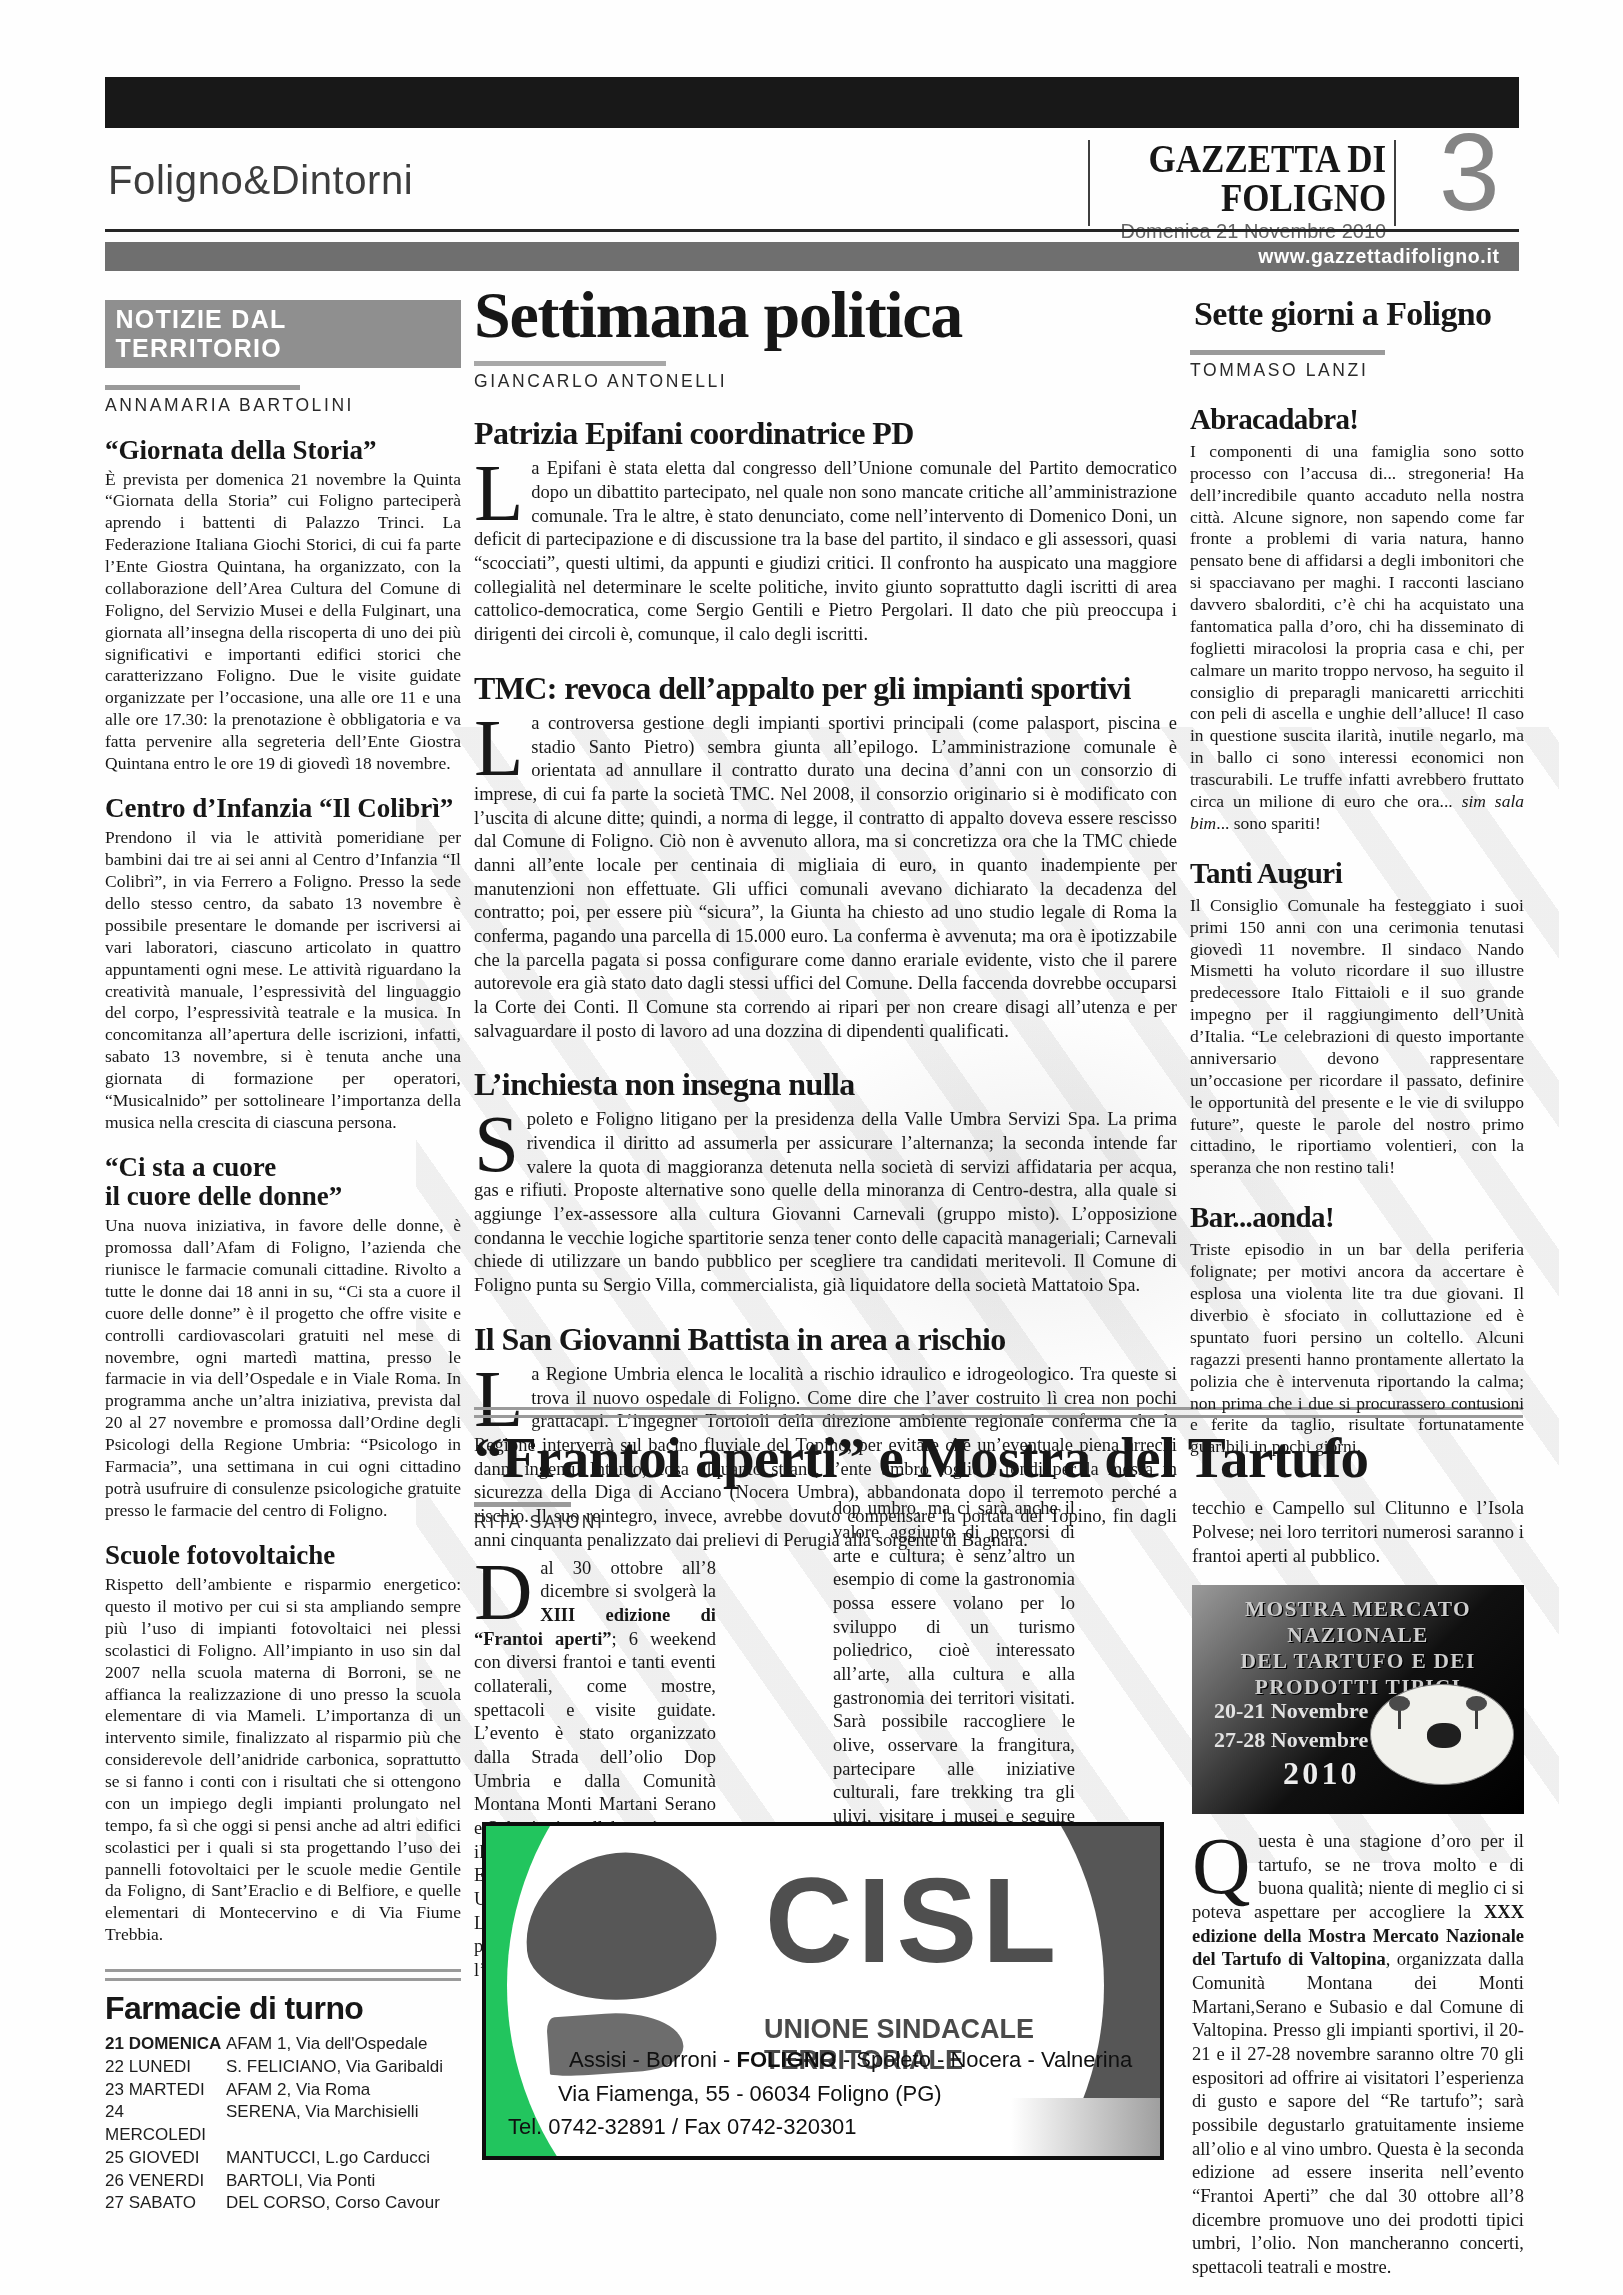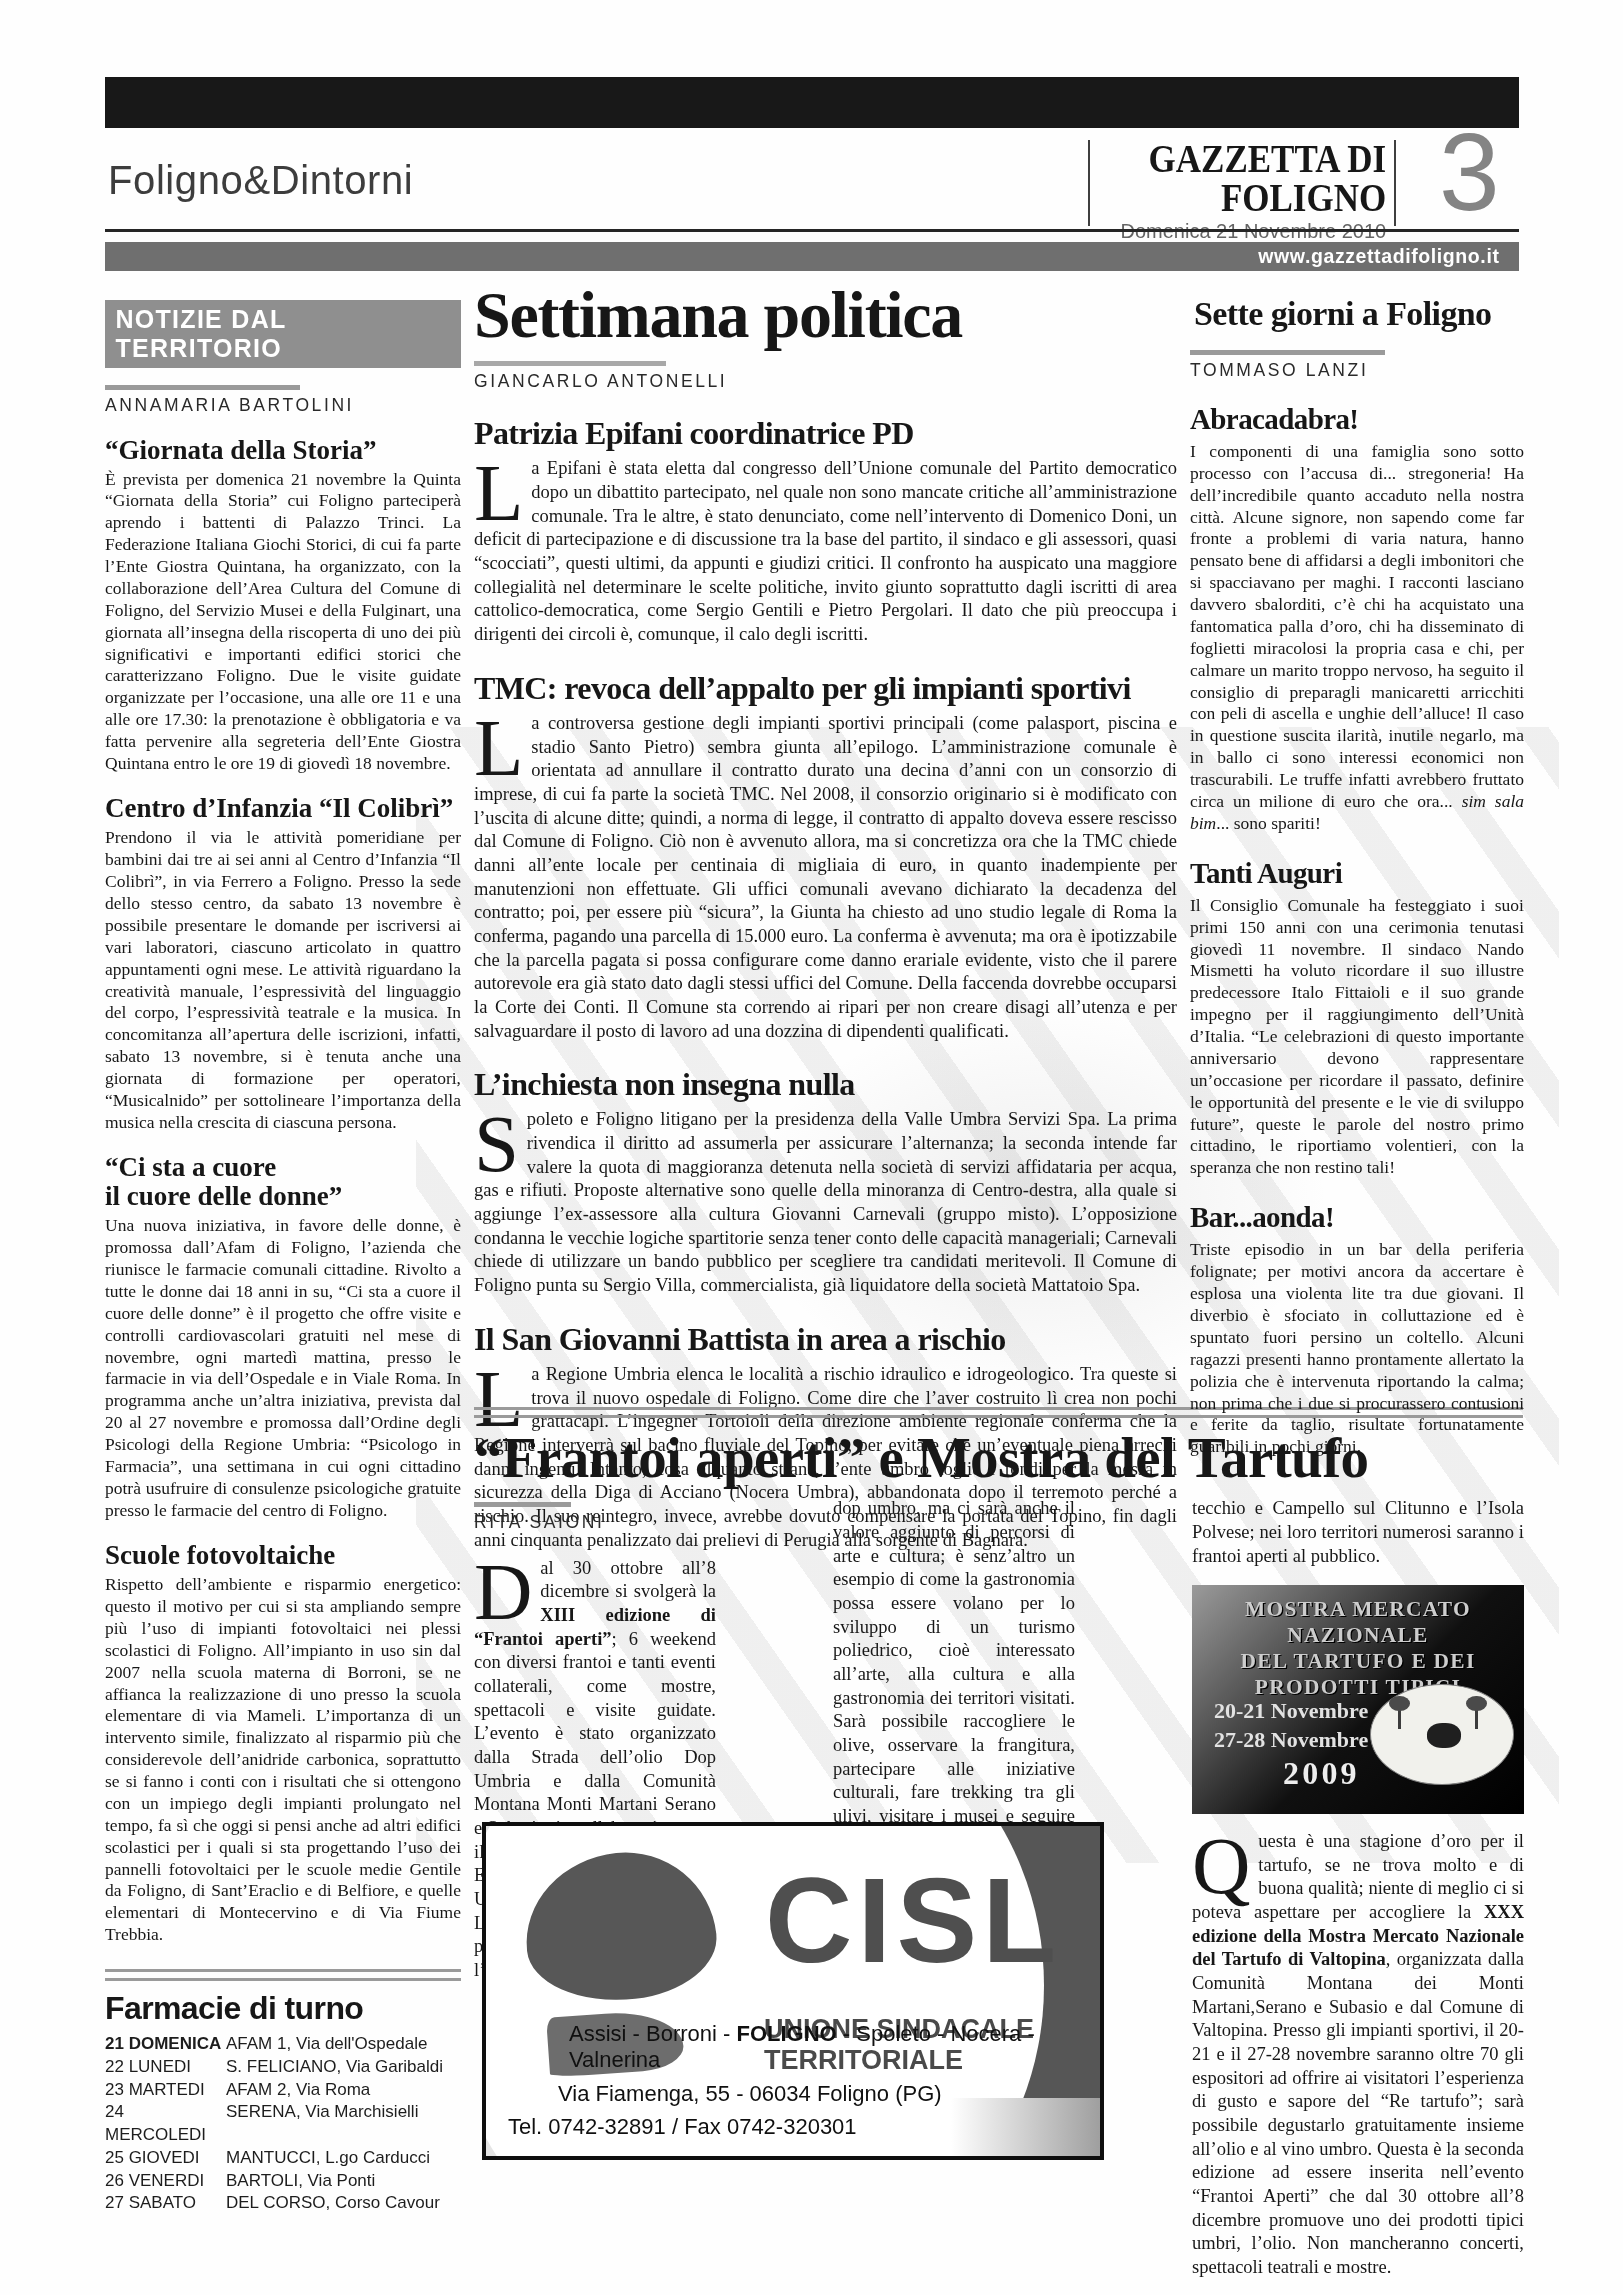--- a/index.html
+++ b/index.html
@@ -60,21 +60,21 @@
   .tartufo-year{position:absolute;left:91px;bottom:22px;font-size:32px;font-weight:bold;
                 color:#ededed;letter-spacing:3.2px;}
   .tartufo-oval{position:absolute;right:10.4px;bottom:29px;width:142px;height:99px;background:#f1f1ec;
                 border-radius:50%;border:1.9px solid #7e7e7e;}
   .t-blob{position:absolute;left:56px;top:38px;width:34px;height:25px;background:#1f1f1f;border-radius:45%;}
   .t-tree{position:absolute;width:3.2px;height:22px;background:#3c3c3c;top:22px;}
   .t-tree::before{content:"";position:absolute;top:-11.7px;left:-8.4px;width:21px;height:15.6px;
                   background:#4a4a4a;border-radius:50%;}
   .t-tree.l{left:27px;} .t-tree.r{left:104px;}
   
-  .cisl-ad{position:absolute;left:482px;top:1822px;width:622px;height:338px;background:#e5e5e5;
+  .cisl-ad{position:absolute;left:482px;top:1822px;width:682px;height:338px;background:#22c55e;
            border:4.5px solid #0e0e0e;box-sizing:border-box;overflow:hidden;
            font-family:"Liberation Sans",sans-serif;}
   .cisl-right{position:absolute;right:0;top:0;width:162px;height:100%;background:#565656;}
   .cisl-whitecircle{position:absolute;right:56px;top:-149px;width:597px;height:617px;
                     background:#fff;border-radius:50%;}
   .cisl-grad{position:absolute;right:0;bottom:0;width:149px;height:58px;
              background:linear-gradient(90deg,#ffffff,#9f9f9f);}
   .cisl-logo-a{position:absolute;left:39px;top:27px;width:190px;height:147px;background:#575757;
                border-radius:52% 48% 46% 54%/60% 62% 38% 40%;transform:rotate(-6deg);}
   .cisl-logo-b{position:absolute;left:62px;top:187px;width:135px;height:60px;background:#6d6d6d;
@@ -205,21 +205,21 @@
         <div class="tartufo-ad">
           <div class="tartufo-title">
             <div>MOSTRA MERCATO NAZIONALE</div>
             <div>DEL TARTUFO E DEI</div>
             <div>PRODOTTI TIPICI</div>
           </div>
           <div class="tartufo-dates">
             <div>20-21 Novembre</div>
             <div>27-28 Novembre</div>
           </div>
-          <div class="tartufo-year">2009</div>
+          <div class="tartufo-year">2010</div>
           <div class="tartufo-oval">
             <div class="t-tree l"></div>
             <div class="t-tree r"></div>
             <div class="t-blob"></div>
           </div>
         </div>
 
         <p class="lead"><span class="dc">Q</span><span>uesta è una stagione d’oro per il tartufo, se ne trova molto e di buona qualità; niente di meglio ci si poteva aspettare per accogliere la </span><b class="inline">XXX edizione della Mostra Mercato Nazionale del Tartufo di Valtopina</b><span>, organizzata dalla Comunità Montana dei Monti Martani,Serano e Subasio e dal Comune di Valtopina. Presso gli impianti sportivi, il 20-21 e il 27-28 novembre saranno oltre 70 gli espositori ad offrire ai visitatori l’esperienza di gusto e sapore del “Re tartufo”; sarà possibile degustarlo gratuitamente insieme all’olio e al vino umbro. Questa è la seconda edizione ad essere inserita nell’evento “Frantoi Aperti” che dal 30 ottobre all’8 dicembre promuove uno dei prodotti tipici umbri, l’olio. Non mancheranno concerti, spettacoli teatrali e mostre.</span></p>
       </div>
     </div>

